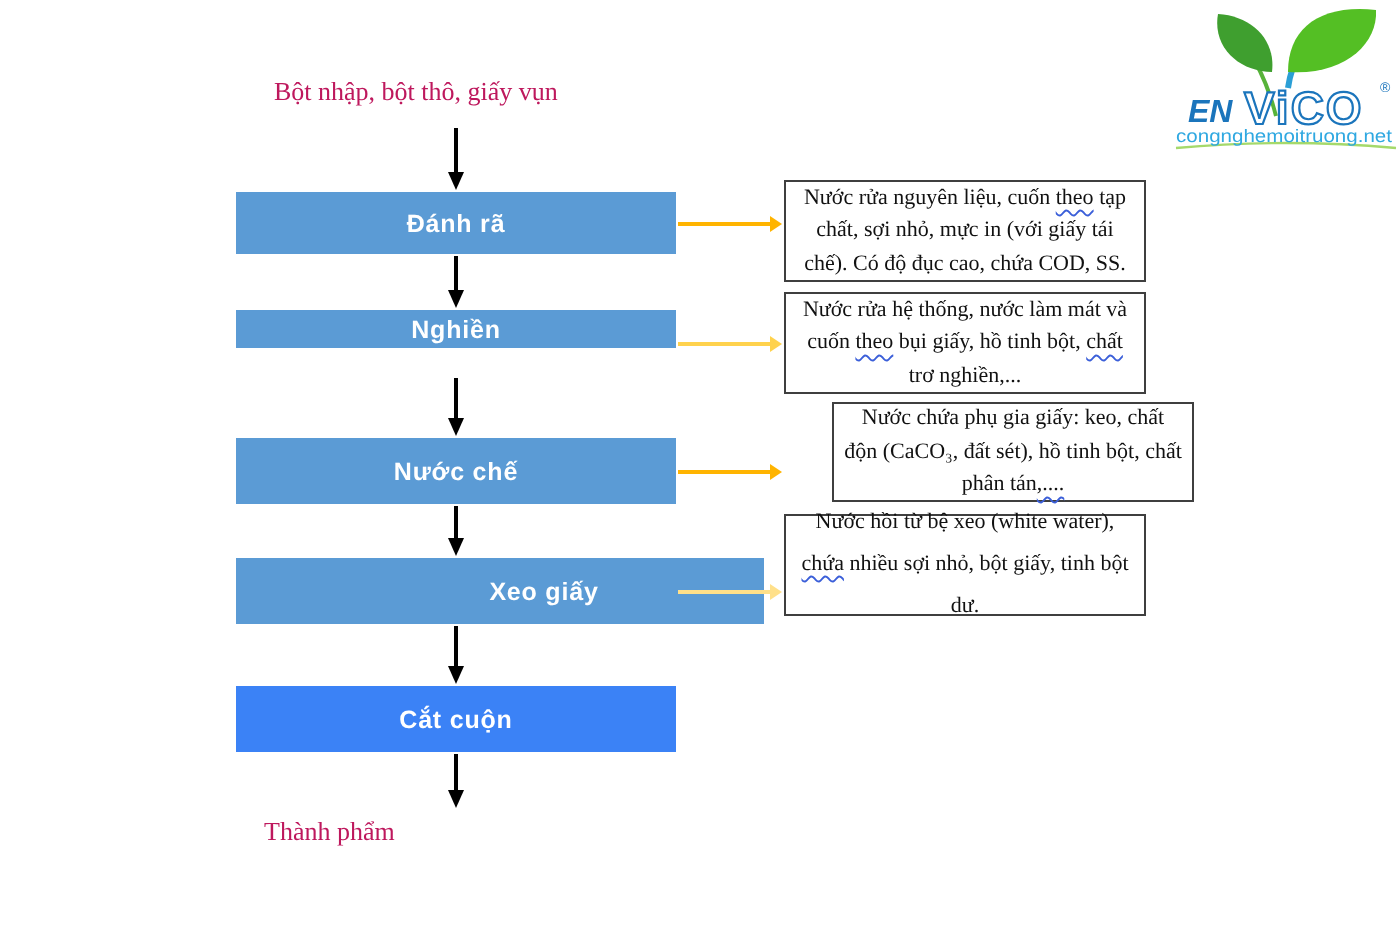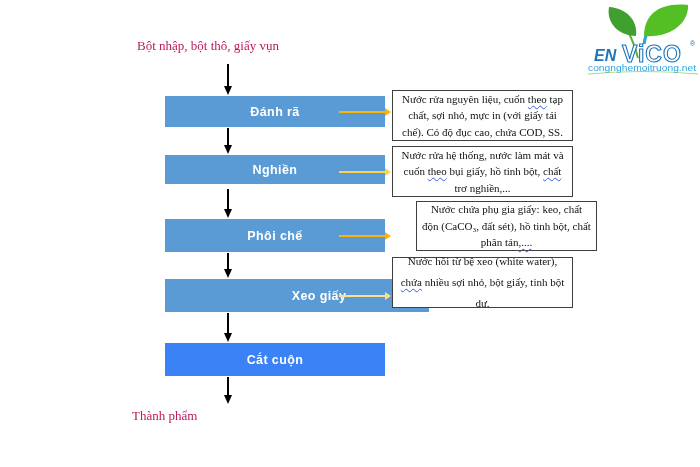--- a/index.html
+++ b/index.html
@@ -7,21 +7,21 @@
     position:relative; width:700px; height:467px; background:#ffffff;
     font-family:"Liberation Serif", serif; overflow:hidden;
   }
   .title, .sink {
     position:absolute; font-size:13px; color:#be185d;
   }
   .step {
     position:absolute; left:118px; width:220px;
     display:flex; align-items:center; justify-content:center;
     color:#ffffff; font-family:"Liberation Sans", sans-serif;
-    font-weight:bold; font-size:12.5px; letter-spacing:0.4px;margin-left:47px;
+    font-weight:bold; font-size:12.5px; letter-spacing:0.4px;
   }
   .varrow {
     position:absolute; left:227px; width:0; border-left:2px solid #000;
   }
   .varrow::after {
     content:""; position:absolute; bottom:-9px; left:-5px;
     border-left:4px solid transparent; border-right:4px solid transparent;
     border-top:9px solid #000;
   }
   .connector {
@@ -68,25 +68,25 @@
     <text class="en" x="8" y="61">EN</text>
     <text class="vico" x="36" y="62">ViCO</text>
     <text class="reg" x="104" y="46">®</text>
     <path d="M2,74 Q57,69 112,74" fill="none" stroke="#a5d96b" stroke-width="1.2"></path>
     <text class="tagline" x="2" y="71" textLength="108" lengthAdjust="spacingAndGlyphs">congnghemoitruong.net</text>
   </svg>
 
   <div class="step" style="top: 96px; height: 31px; background-color: rgb(91, 155, 213);">
     <span>Đánh rã</span>
   </div>
-  <div class="step" style="top: 155px; height: 29px; background-color: rgb(91, 155, 213);">
+  <div class="step" style="top: 155px; height: 19px; background-color: rgb(91, 155, 213);">
     <span>Nghiền</span>
   </div>
   <div class="step" style="top: 219px; height: 33px; background-color: rgb(91, 155, 213);">
-    <span>Phôi chế</span>
+    <span>Nước chế</span>
   </div>
   <div class="step" style="top: 279px; height: 33px; background-color: rgb(91, 155, 213); padding-left: 44px;">
     <span>Xeo giấy</span>
   </div>
   <div class="step" style="top: 343px; height: 33px; background-color: #3b82f6;">
     <span>Cắt cuộn</span>
   </div>
 
   <div class="varrow" style="top:64px;  height:22px;"></div>
   <div class="varrow" style="top:128px; height:17px;"></div>

